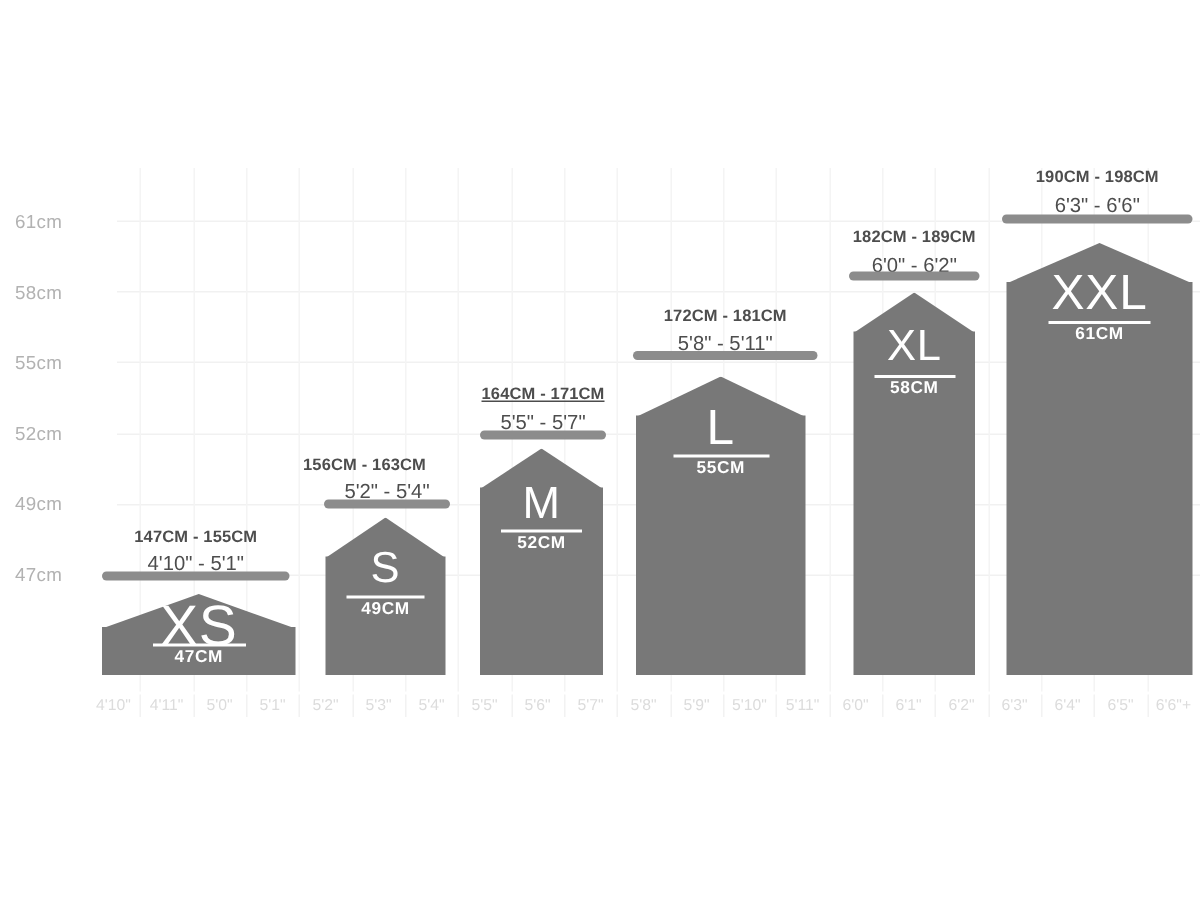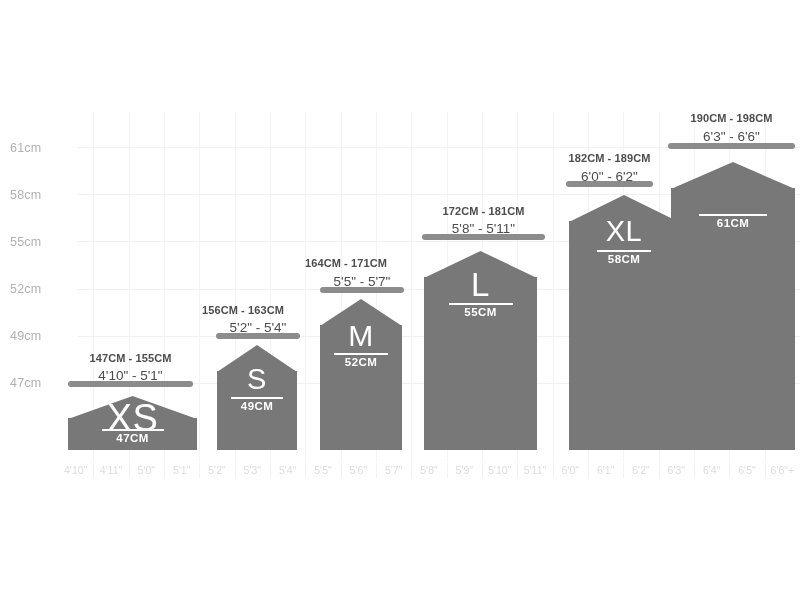--- a/index.html
+++ b/index.html
@@ -222,58 +222,59 @@
         <div class="bar-roof" style="top: 0px; height: 27px;">
           <svg viewBox="0 0 82 27" preserveAspectRatio="none">
             <polygon points="0,27 41,0 82,27" fill="#787878"></polygon>
           </svg>
         </div>
         <div class="bar-body" style="top: 26px; height: 125px;"></div>
         <div class="bar-text bar-size" style="top: 22px; font-size: 30px;">M</div>
         <div class="bar-rule" style="top: 54px; width: 54px;"></div>
         <div class="bar-cm" style="top: 58px;">52CM</div>
       </div>
-      <div class="range-cm" style="left: 236px; width: 220px; top: 258px;">164CM - 171CM</div>
+      <div class="range-cm" style="left: 252px; width: 220px; top: 258px; text-decoration: underline;">164CM - 171CM</div>
       <div class="range-ft" style="left: 252px; width: 220px; top: 275px;">5'5" - 5'7"</div>
       <div class="range-bar" style="left: 320px; width: 84px; top: 287px;"></div>
       <div style="position: absolute; left: 424px; top: 251px; width: 113px; height: 199px;">
         <div class="bar-roof" style="top: 0px; height: 27px;">
           <svg viewBox="0 0 113 27" preserveAspectRatio="none">
             <polygon points="0,27 56.5,0 113,27" fill="#787878"></polygon>
           </svg>
         </div>
         <div class="bar-body" style="top: 26px; height: 173px;"></div>
         <div class="bar-text bar-size" style="top: 17px; font-size: 33px;">L</div>
         <div class="bar-rule" style="top: 52px; width: 64px;"></div>
         <div class="bar-cm" style="top: 56px;">55CM</div>
       </div>
       <div class="range-cm" style="left: 373.5px; width: 220px; top: 206px;">172CM - 181CM</div>
       <div class="range-ft" style="left: 373.5px; width: 220px; top: 222px;">5'8" - 5'11"</div>
       <div class="range-bar" style="left: 422px; width: 123px; top: 234px;"></div>
-      <div style="position: absolute; left: 569px; top: 195px; width: 81px; height: 255px; padding-left: 29px;">
+      <div style="position: absolute; left: 569px; top: 195px; width: 81px; height: 255px;">
         <div class="bar-roof" style="top: 0px; height: 27px;">
           <svg viewBox="0 0 81 27" preserveAspectRatio="none">
             <polygon points="0,27 40.5,0 81,27" fill="#787878"></polygon>
           </svg>
         </div>
         <div class="bar-body" style="top: 26px; height: 229px;"></div>
         <div class="bar-text bar-size" style="top: 22px; font-size: 29px;">XL</div>
         <div class="bar-rule" style="top: 55px; width: 54px;"></div>
         <div class="bar-cm" style="top: 59px;">58CM</div>
       </div>
       <div class="range-cm" style="left: 499.5px; width: 220px; top: 153px;">182CM - 189CM</div>
       <div class="range-ft" style="left: 499.5px; width: 220px; top: 170px;">6'0" - 6'2"</div>
       <div class="range-bar" style="left: 566px; width: 87px; top: 181px;"></div>
       <div style="position: absolute; left: 671px; top: 162px; width: 124px; height: 288px;">
         <div class="bar-roof" style="top: 0px; height: 27px;">
           <svg viewBox="0 0 124 27" preserveAspectRatio="none">
             <polygon points="0,27 62,0 124,27" fill="#787878"></polygon>
           </svg>
         </div>
         <div class="bar-body" style="top: 26px; height: 262px;"></div>
+        <div class="bar-text bar-size" style="top: 16px; font-size: 33px;">XXL</div>
         <div class="bar-rule" style="top: 52px; width: 68px;"></div>
         <div class="bar-cm" style="top: 56px;">61CM</div>
       </div>
       <div class="range-cm" style="left: 621.5px; width: 220px; top: 113px;">190CM - 198CM</div>
       <div class="range-ft" style="left: 621.5px; width: 220px; top: 130px;">6'3" - 6'6"</div>
       <div class="range-bar" style="left: 668px; width: 127px; top: 143px;"></div>
     </div>
 
   <div class="x-axis" id="xaxis">
       <div class="x-tick" style="left: 0px; width: 35.3333px;">4'10"</div>

